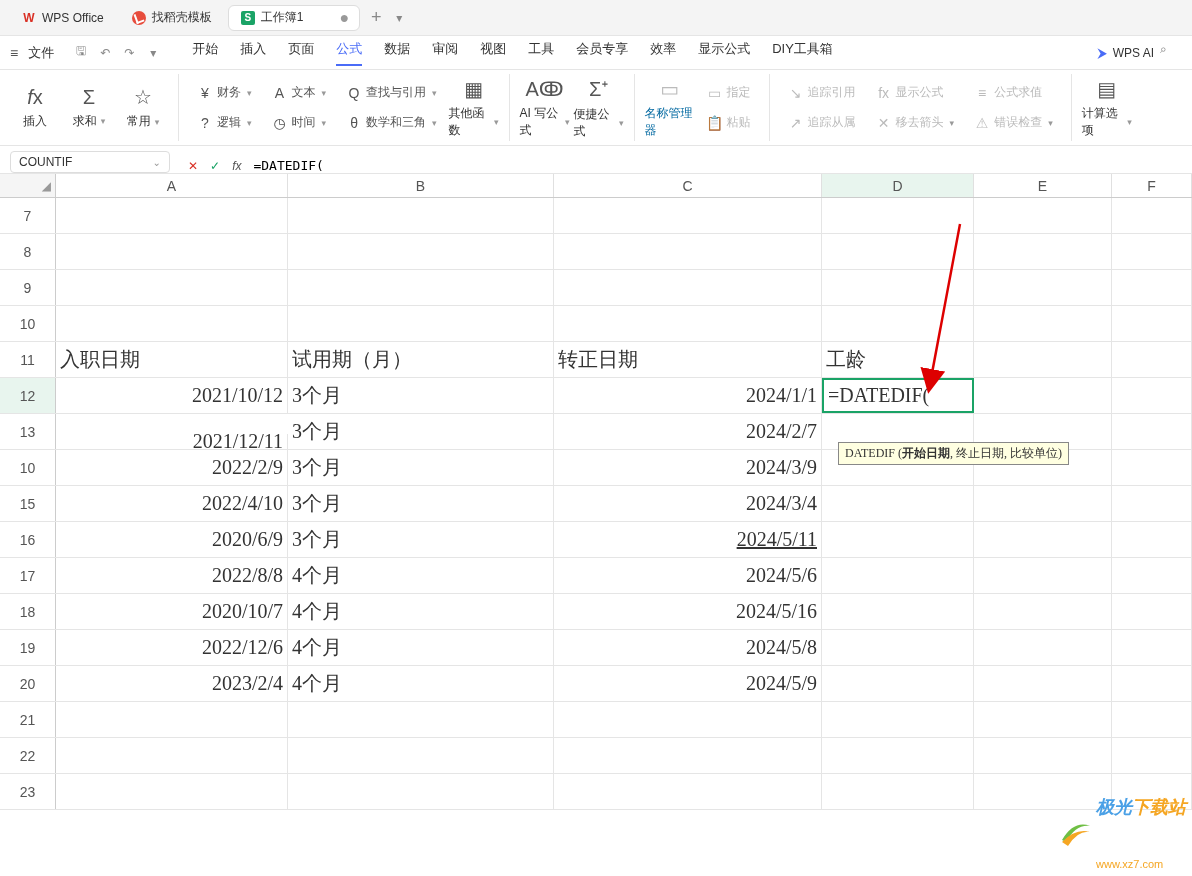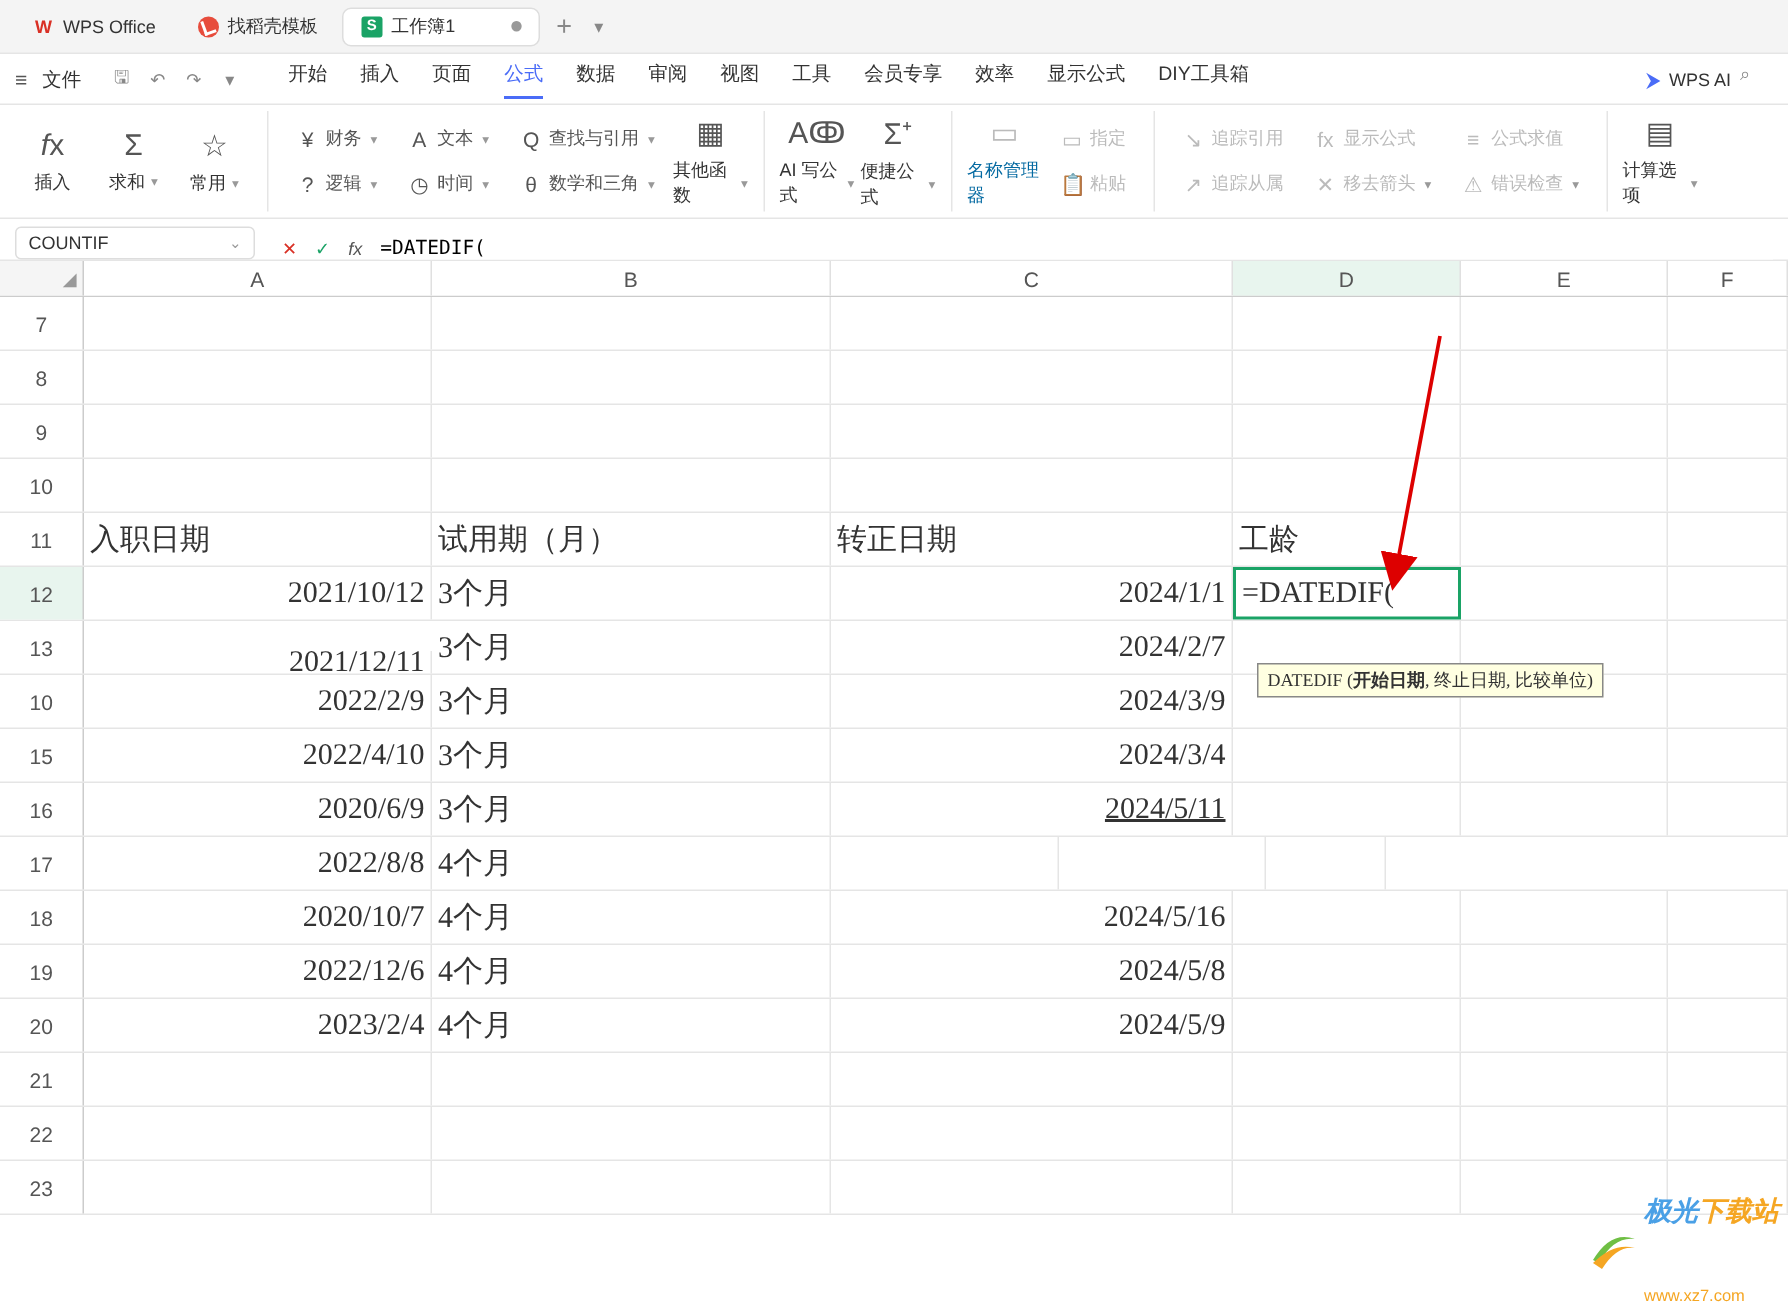--- a/index.html
+++ b/index.html
@@ -396,20 +396,21 @@
         <div class="cell colB left" style="width: 266px;">3个月</div>
         <div class="cell colC right" style="width: 268px; text-decoration: underline;">2024/5/11</div>
         <div class="cell colD left" style="width: 152px;"></div>
         <div class="cell colE left" style="width: 138px;"></div>
         <div class="cell colF left" style="width: 80px;"></div>
       </div>
       <div class="row">
         <div class="row-h">17</div>
         <div class="cell colA right" style="width: 232px;">2022/8/8</div>
         <div class="cell colB left" style="width: 266px;">4个月</div>
+        <div class="cell colC right" style="width: 268px;">2024/5/6</div>
         <div class="cell colD left" style="width: 152px;"></div>
         <div class="cell colE left" style="width: 138px;"></div>
         <div class="cell colF left" style="width: 80px;"></div>
       </div>
       <div class="row">
         <div class="row-h">18</div>
         <div class="cell colA right" style="width: 232px;">2020/10/7</div>
         <div class="cell colB left" style="width: 266px;">4个月</div>
         <div class="cell colC right" style="width: 268px;">2024/5/16</div>
         <div class="cell colD left" style="width: 152px;"></div>

